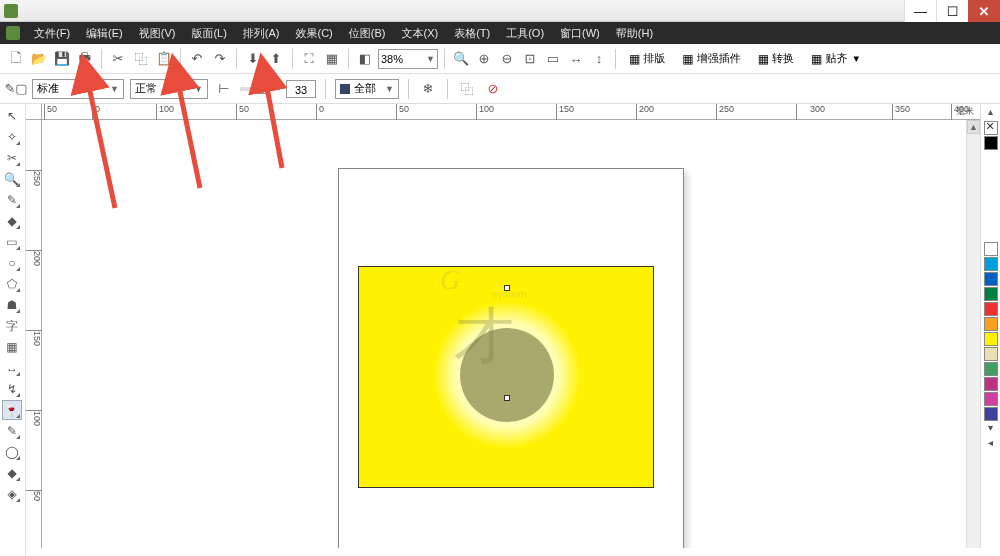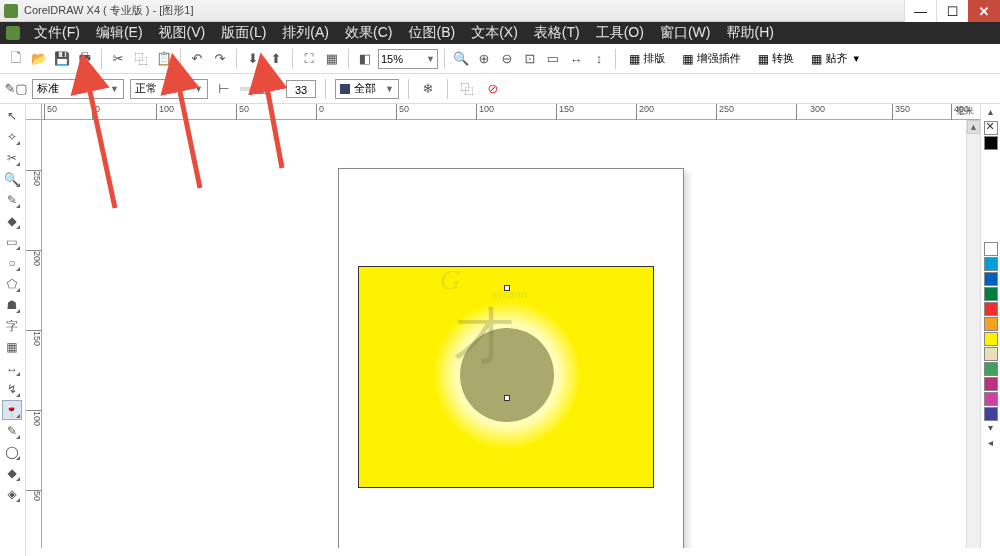--- a/index.html
+++ b/index.html
@@ -10,21 +10,21 @@
 .titlebar .app-icon { width: 14px; height: 14px; background: #5a8a3a; border-radius: 2px; margin-right: 6px; }
 .titlebar .title { color: #444; }
 .win-btns { position: absolute; right: 0; top: 0; display: flex; height: 22px; }
 .win-btns div { width: 32px; display: flex; align-items: center; justify-content: center; font-size: 13px; }
 .win-min, .win-max { background: #fff; border-left: 1px solid #ddd; }
 .win-close { background: #c84a3c; color: #fff; font-weight: bold; }
 
 
 .menubar { height: 22px; background: #2a2a2a; display: flex; align-items: center; padding-left: 6px; gap: 4px; }
 .menubar .app-icon2 { width: 14px; height: 14px; background: #5a8a3a; border-radius: 2px; margin-right: 4px; }
-.menubar .mi { color: #e5e5e5; padding: 2px 6px; font-size: 14px; }
+.menubar .mi { color: #e5e5e5; padding: 2px 6px; font-size: 11px; }
 
 
 .toolbar1 { height: 30px; background: #fff; border-bottom: 1px solid #ddd; display: flex; align-items: center; padding: 0 6px; gap: 3px; }
 .sep { width: 1px; height: 20px; background: #ccc; margin: 0 3px; }
 .tbtn { width: 20px; height: 20px; display: flex; align-items: center; justify-content: center; color: #555; font-size: 13px; border: 1px solid transparent; }
 .zoom-sel { width: 60px; height: 20px; border: 1px solid #999; font-size: 11px; padding: 0 2px; background: #fff; display: flex; align-items: center; justify-content: space-between; }
 .zoom-sel .dd { font-size: 9px; color: #666; }
 .lbl-btn { display: flex; align-items: center; gap: 3px; padding: 0 6px; height: 20px; border: 1px solid transparent; }
 .lbl-btn .ic { font-size: 12px; }
 
@@ -76,21 +76,20 @@
 
 
 .sb-v { position: absolute; right: 20px; top: 120px; width: 14px; bottom: 8px; background: #f0f0f0; border-left: 1px solid #ddd; }
 .sb-v .ar { height: 14px; background: #e0e0e0; border: 1px solid #ccc; text-align: center; font-size: 9px; line-height: 12px; color: #666; }
 </style>
 </head>
 <body>
 
 <div class="titlebar">
   <div class="app-icon"></div>
-  <span class="title">CorelDRAW X4 ( 专业版 ) - [图形1]</span>
   <div class="win-btns">
     <div class="win-min">—</div>
     <div class="win-max">☐</div>
     <div class="win-close">✕</div>
   </div>
 </div>
 
 <div class="menubar">
   <div class="app-icon2"></div>
   <span class="mi">文件(F)</span>
@@ -121,21 +120,21 @@
   <div class="tbtn">↷</div>
   <div class="sep"></div>
   <div class="tbtn">⬇</div>
   <div class="tbtn">⬆</div>
   <div class="sep"></div>
   <div class="tbtn">⛶</div>
   <div class="tbtn">▦</div>
   <div class="sep"></div>
   <div class="tbtn">◧</div>
   <div class="zoom-sel">
-      <span>15%</span>
+      <span>38%</span>
       <span class="dd">▼</span>
     </div>
   <div class="sep"></div>
   <div class="tbtn">🔍</div>
   <div class="tbtn">⊕</div>
   <div class="tbtn">⊖</div>
   <div class="tbtn">⊡</div>
   <div class="tbtn">▭</div>
   <div class="tbtn">↔</div>
   <div class="tbtn">↕</div>

